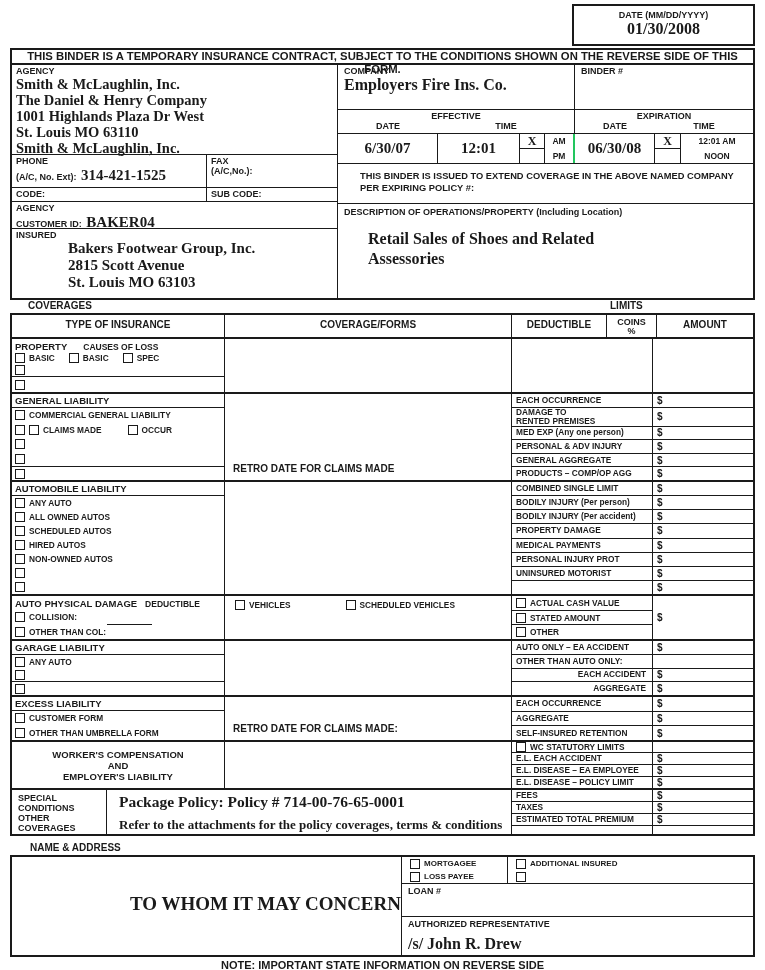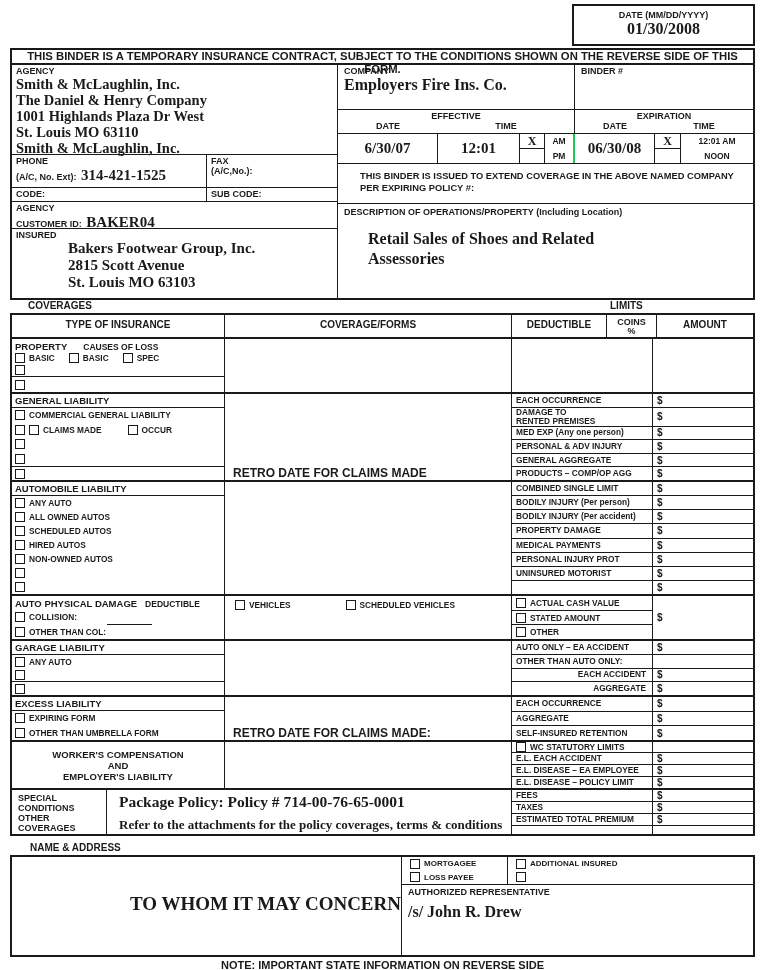--- a/index.html
+++ b/index.html
@@ -99,21 +99,21 @@
   .sect.u { border-bottom:1px solid #1a1a1a; }
   .cbrow { display:flex; align-items:center; gap:4px; padding-left:3px; font-size:8.3px;
            font-weight:bold; flex:1; }
   .cb { width:10px; height:10px; border:1.5px solid #1a1a1a; flex:none; background:#fff; }
   .pinner { flex:1; border-bottom:1px solid #1a1a1a; display:flex; flex-direction:column; }
   .pbot { height:15px; display:flex; align-items:center; padding-left:3px; }
   .prow { display:flex; align-items:baseline; padding:2px 0 0 3px; }
   .prow .t9 { font-size:9.5px; font-weight:bold; }
   .prow .t8 { font-size:8.5px; font-weight:bold; }
   .botrow { height:14px; border-top:1px solid #1a1a1a; display:flex; align-items:center; padding-left:3px; }
-  .bottext { position:absolute; bottom:0; left:8px; font-size:12px; font-weight:bold;text-align:right; }
+  .bottext { position:absolute; bottom:6px; left:8px; font-size:10px; font-weight:bold;text-align:right; }
   .apd-ul { position:absolute; left:95px; top:28px; width:45px; border-bottom:1.5px solid #1a1a1a; }
   .apd-c2row { display:flex; padding:4px 0 0 10px; font-size:8.3px; font-weight:bold; }
   .apd-c2row .g { display:flex; align-items:center; gap:4px; }
   .apd-opts { width:140px; display:flex; flex-direction:column; }
   .apd-opt { flex:1; display:flex; align-items:center; gap:4px; padding-left:4px;
              font-size:8.3px; font-weight:bold; }
   .apd-opt + .apd-opt { border-top:1px solid #1a1a1a; }
   .apd-amt { flex:1; border-left:1px solid #1a1a1a; font-weight:bold; font-size:10px;
              display:flex; align-items:center; padding-left:4px; }
   .wc-c1 { width:213px; border-right:1px solid #1a1a1a; display:flex; align-items:center;
@@ -501,21 +501,21 @@
           <div class="lamt">$</div>
         </div>
       </div>
     </div>
 
     <div class="sec" style="height:45px">
       <div class="c1">
         <div class="sect u">EXCESS LIABILITY</div>
         <div class="cbrow">
           <span class="cb"></span>
-          <span>EXPIRING FORM</span>
+          <span>CUSTOMER FORM</span>
         </div>
         <div class="cbrow">
           <span class="cb"></span>
           <span>OTHER THAN UMBRELLA FORM</span>
         </div>
       </div>
       <div class="c2">
         <div class="bottext">RETRO DATE FOR CLAIMS MADE:</div>
       </div>
       <div class="cl">
@@ -612,20 +612,23 @@
         <div class="nar1b">
           <div class="cbrow-sm">
             <span class="cb"></span>
             <span>ADDITIONAL INSURED</span>
           </div>
           <div class="cbrow-sm">
             <span class="cb"></span>
           </div>
         </div>
       </div>
+      <div class="naloan">
+        <div class="lbl9">LOAN #</div>
+      </div>
       <div class="naauth">
         <div class="lbl9">AUTHORIZED REPRESENTATIVE</div>
         <div class="sig">/s/ John R. Drew</div>
       </div>
     </div>
   </div>
 
   <div class="footnote">NOTE: IMPORTANT STATE INFORMATION ON REVERSE SIDE</div>
 </div>
 

